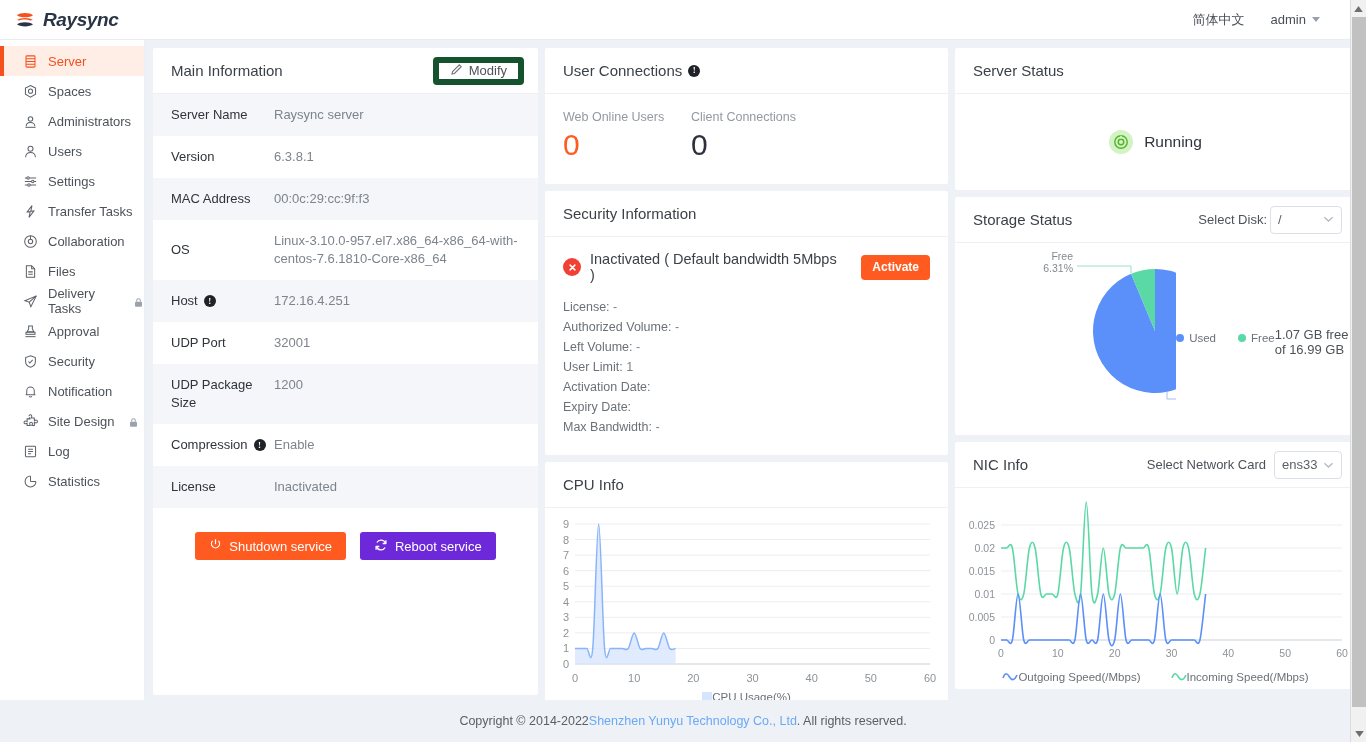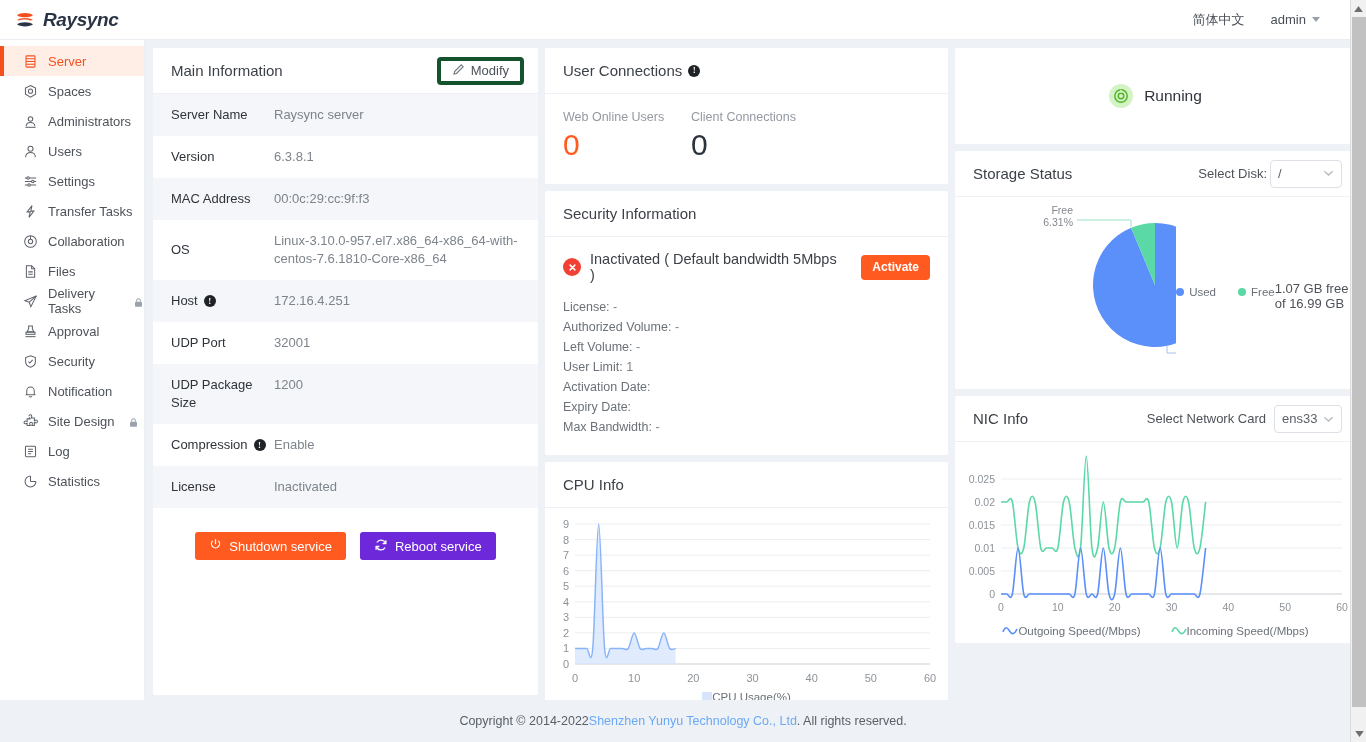--- a/index.html
+++ b/index.html
@@ -53,21 +53,21 @@
   }
   .card-head .ttl { font-size:15px; color:#3c4148; }
 
   .info-dot {
     display:inline-flex; align-items:center; justify-content:center;
     width:12px; height:12px; border-radius:50%; background:#1f2226; color:#fff;
     font-size:9px; font-weight:bold; margin-left:6px; line-height:1; font-family:"Liberation Serif",serif;
   }
 
   .btn-modify {
-    margin-left:auto; border:4px solid #14532d; background:#fff; border-radius:4px;
+    margin-left:auto; border:6px solid #14532d; background:#fff; border-radius:4px;
     height:28px; padding:0 11px; font-size:13px; color:#4d5259; display:flex;
     align-items:center; gap:6px; cursor:pointer; font-family:inherit;
   }
 
   
   .info-row { display:flex; padding:12px 0 12px 18px; font-size:13px; line-height:18px; }
   .info-row:nth-child(odd) { background:#f4f6f9; }
   .info-row .k { width:103px; flex:0 0 103px; color:#2f343b; display:flex; align-items:center; }
   .info-row .v { color:#7b8characters; }
   .info-row .v { color:#7d848c; padding-right:14px; }
@@ -502,20 +502,23 @@
                   </span>
                 </div>
             </div>
           </div>
 
         </div>
 
         <div class="col-right">
 
           <div class="card">
+            <div class="card-head">
+              <span class="ttl">Server Status</span>
+            </div>
             <div class="ss-body">
               <span class="run-badge">
                 <svg width="16" height="16" viewBox="0 0 18 18">
                   <circle cx="9" cy="9" r="7" fill="none" stroke="#52b528" stroke-width="1.6"></circle>
                   <circle cx="9" cy="9" r="3.1" fill="none" stroke="#52b528" stroke-width="1.6"></circle>
                   <path d="M9 2 L9 5" stroke="#d4f3c5" stroke-width="1.8"></path>
                 </svg>
               </span>
               <span class="run-text">Running</span>
             </div>

